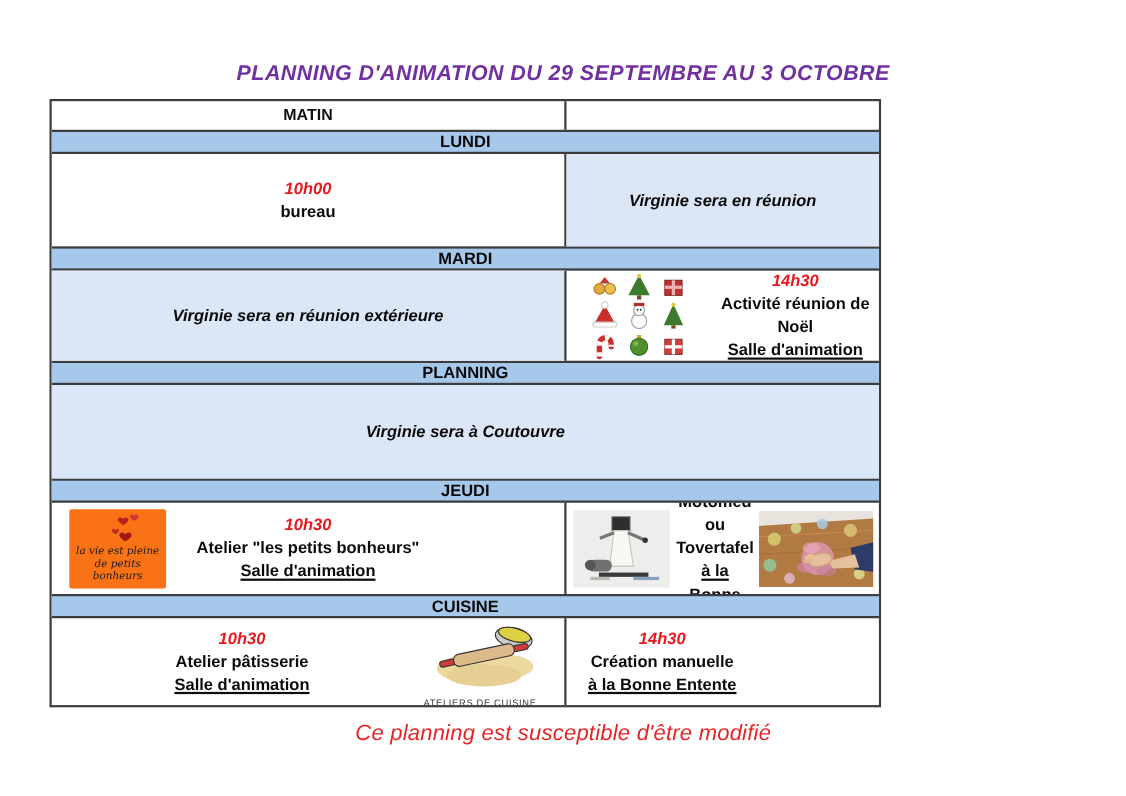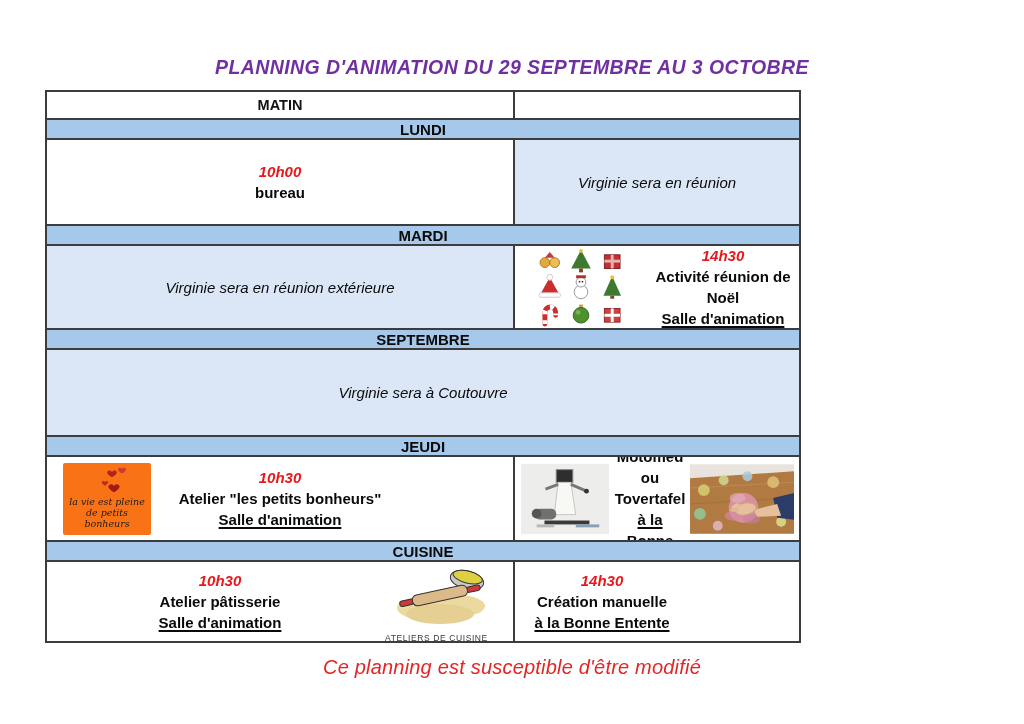--- a/index.html
+++ b/index.html
@@ -29,21 +29,21 @@
     font-weight:bold;font-size:15px;color:#0a0a0a;
   }
   .stack{
     position:absolute;inset:0;display:flex;flex-direction:column;
     align-items:center;justify-content:center;line-height:21px;text-align:center;
   }
   .stack.flow{position:static;flex:1;}
   .time{color:#e8191c;font-weight:bold;font-style:italic;font-size:15px;}
   .act{color:#0a0a0a;font-weight:bold;font-size:15px;}
   .loc{color:#0a0a0a;font-weight:bold;font-size:15px;text-decoration:underline;text-decoration-thickness:1.5px;text-underline-offset:2px;}
-  .note{color:#0a0a0a;font-weight:normal;font-style:italic;font-size:15px;text-align:center;}
+  .note{color:#0a0a0a;font-weight:bold;font-style:italic;font-size:15px;text-align:center;}
   .flexrow{display:flex;align-items:center;height:100%;}
   .img-abs{position:absolute;}
   .footer{
     position:absolute;top:656px;left:0;width:100%;text-align:center;
     color:#e32525;font-style:italic;font-size:20px;letter-spacing:.2px;
   }
   .lavie{
     width:88px;height:72px;background:#f97316;border-radius:2px;
     display:flex;flex-direction:column;align-items:center;justify-content:flex-end;
     padding-bottom:6px;box-sizing:border-box;
@@ -147,21 +147,21 @@
           </div>
           <div class="stack flow" style="display:flex;">
             <div class="time">14h30</div>
             <div class="act">Activité réunion de Noël</div>
             <div class="loc">Salle d'animation</div>
           </div>
         </div>
       </div>
     </div>
 
-    <div class="banner">SEPTEMBRE</div>
+    <div class="banner">PLANNING</div>
     <div class="trow" style="height:85px">
       <div class="cell blue" style="flex:1">
         <div class="stack">
           <div class="note">Virginie sera à Coutouvre</div>
         </div>
       </div>
     </div>
 
     <div class="banner">JEUDI</div>
     <div class="trow" style="height:83px">

